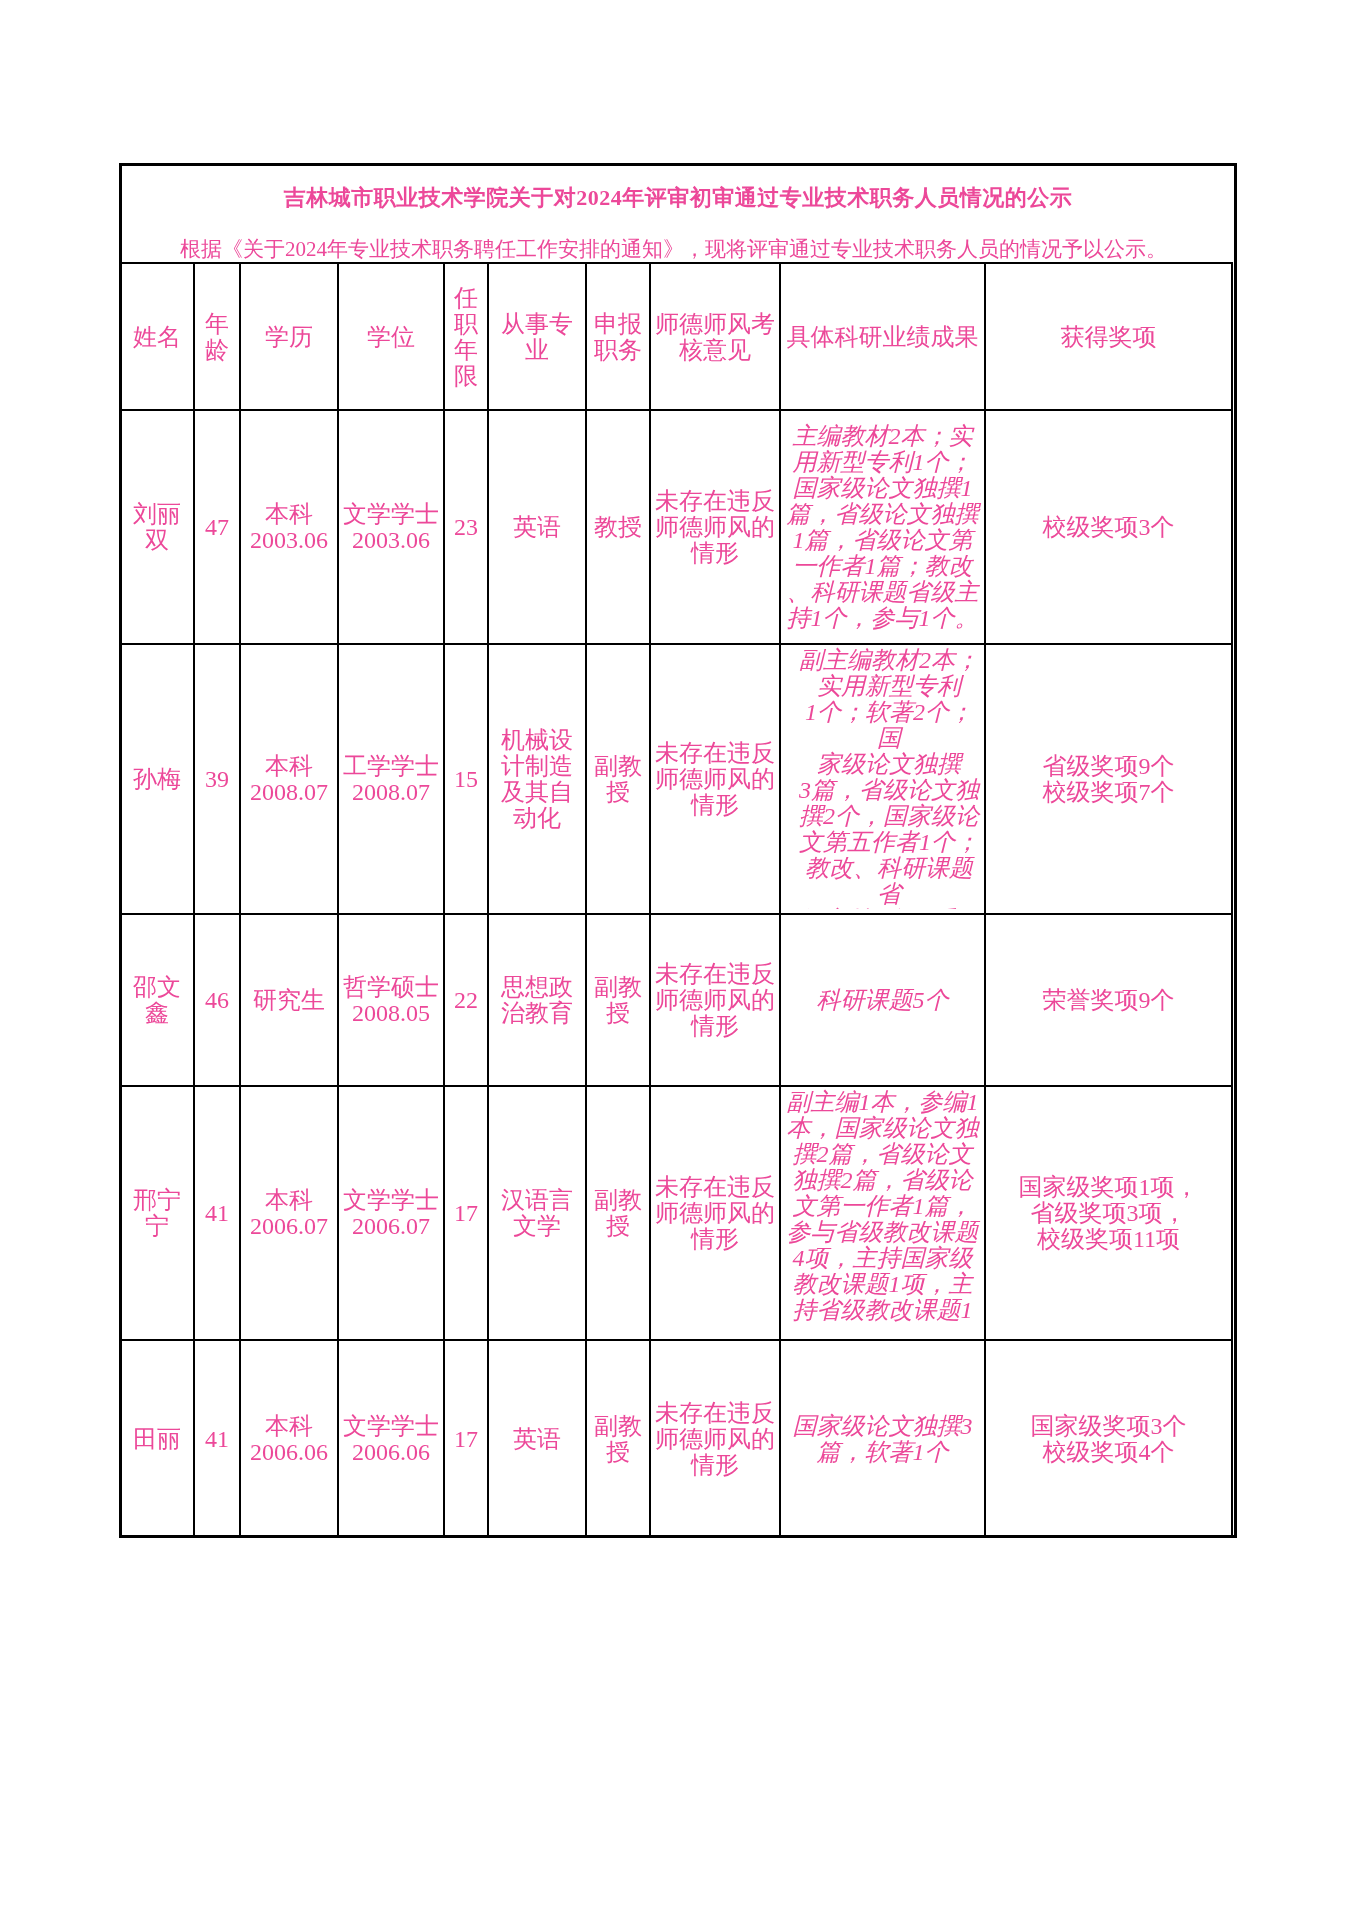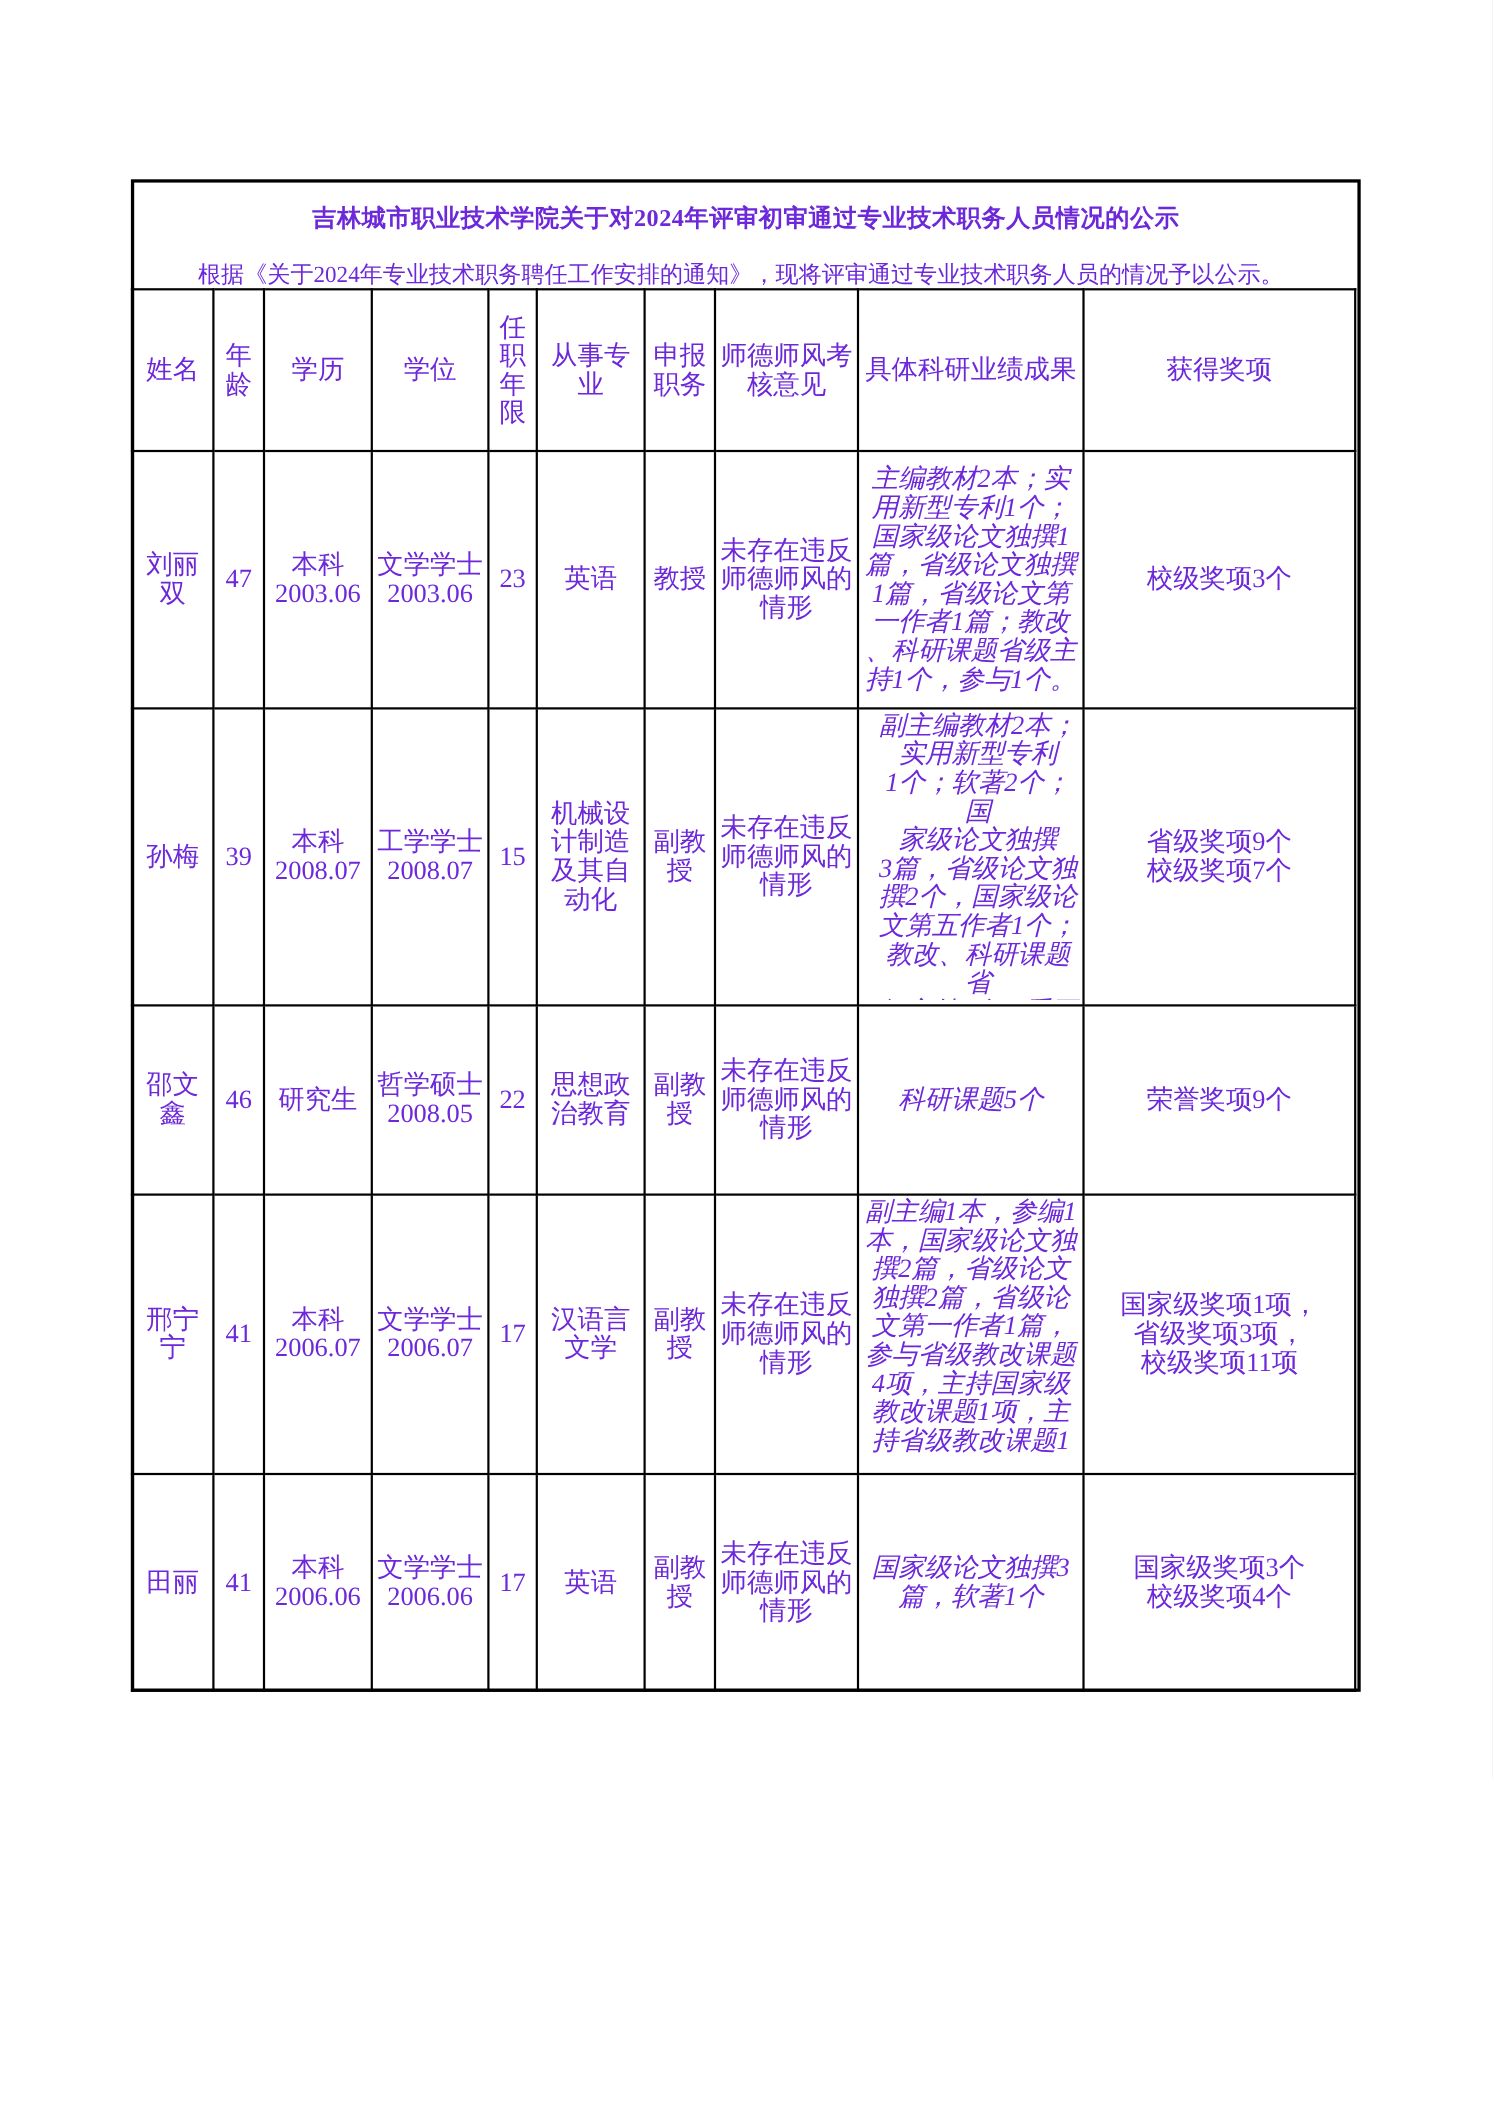--- a/index.html
+++ b/index.html
@@ -1,21 +1,21 @@
 <!DOCTYPE html>
 <html><head>
 <meta charset="utf-8">
 <style>
   html,body{margin:0;padding:0;background:#e8e8e8;}
   .page{
     position:relative;
     width:1357px;height:1920px;
     background:#ffffff;
     font-family:"Liberation Serif","DejaVu Serif",serif;
-    color:#6d28d9;
+    color:#ec4899;
     overflow:hidden;
   }
   .doc-box{
     position:absolute;
     left:119px;top:163px;
     width:1112px;
     border:3px solid #000;
     background:#fff;
     box-sizing:content-box;
   }

